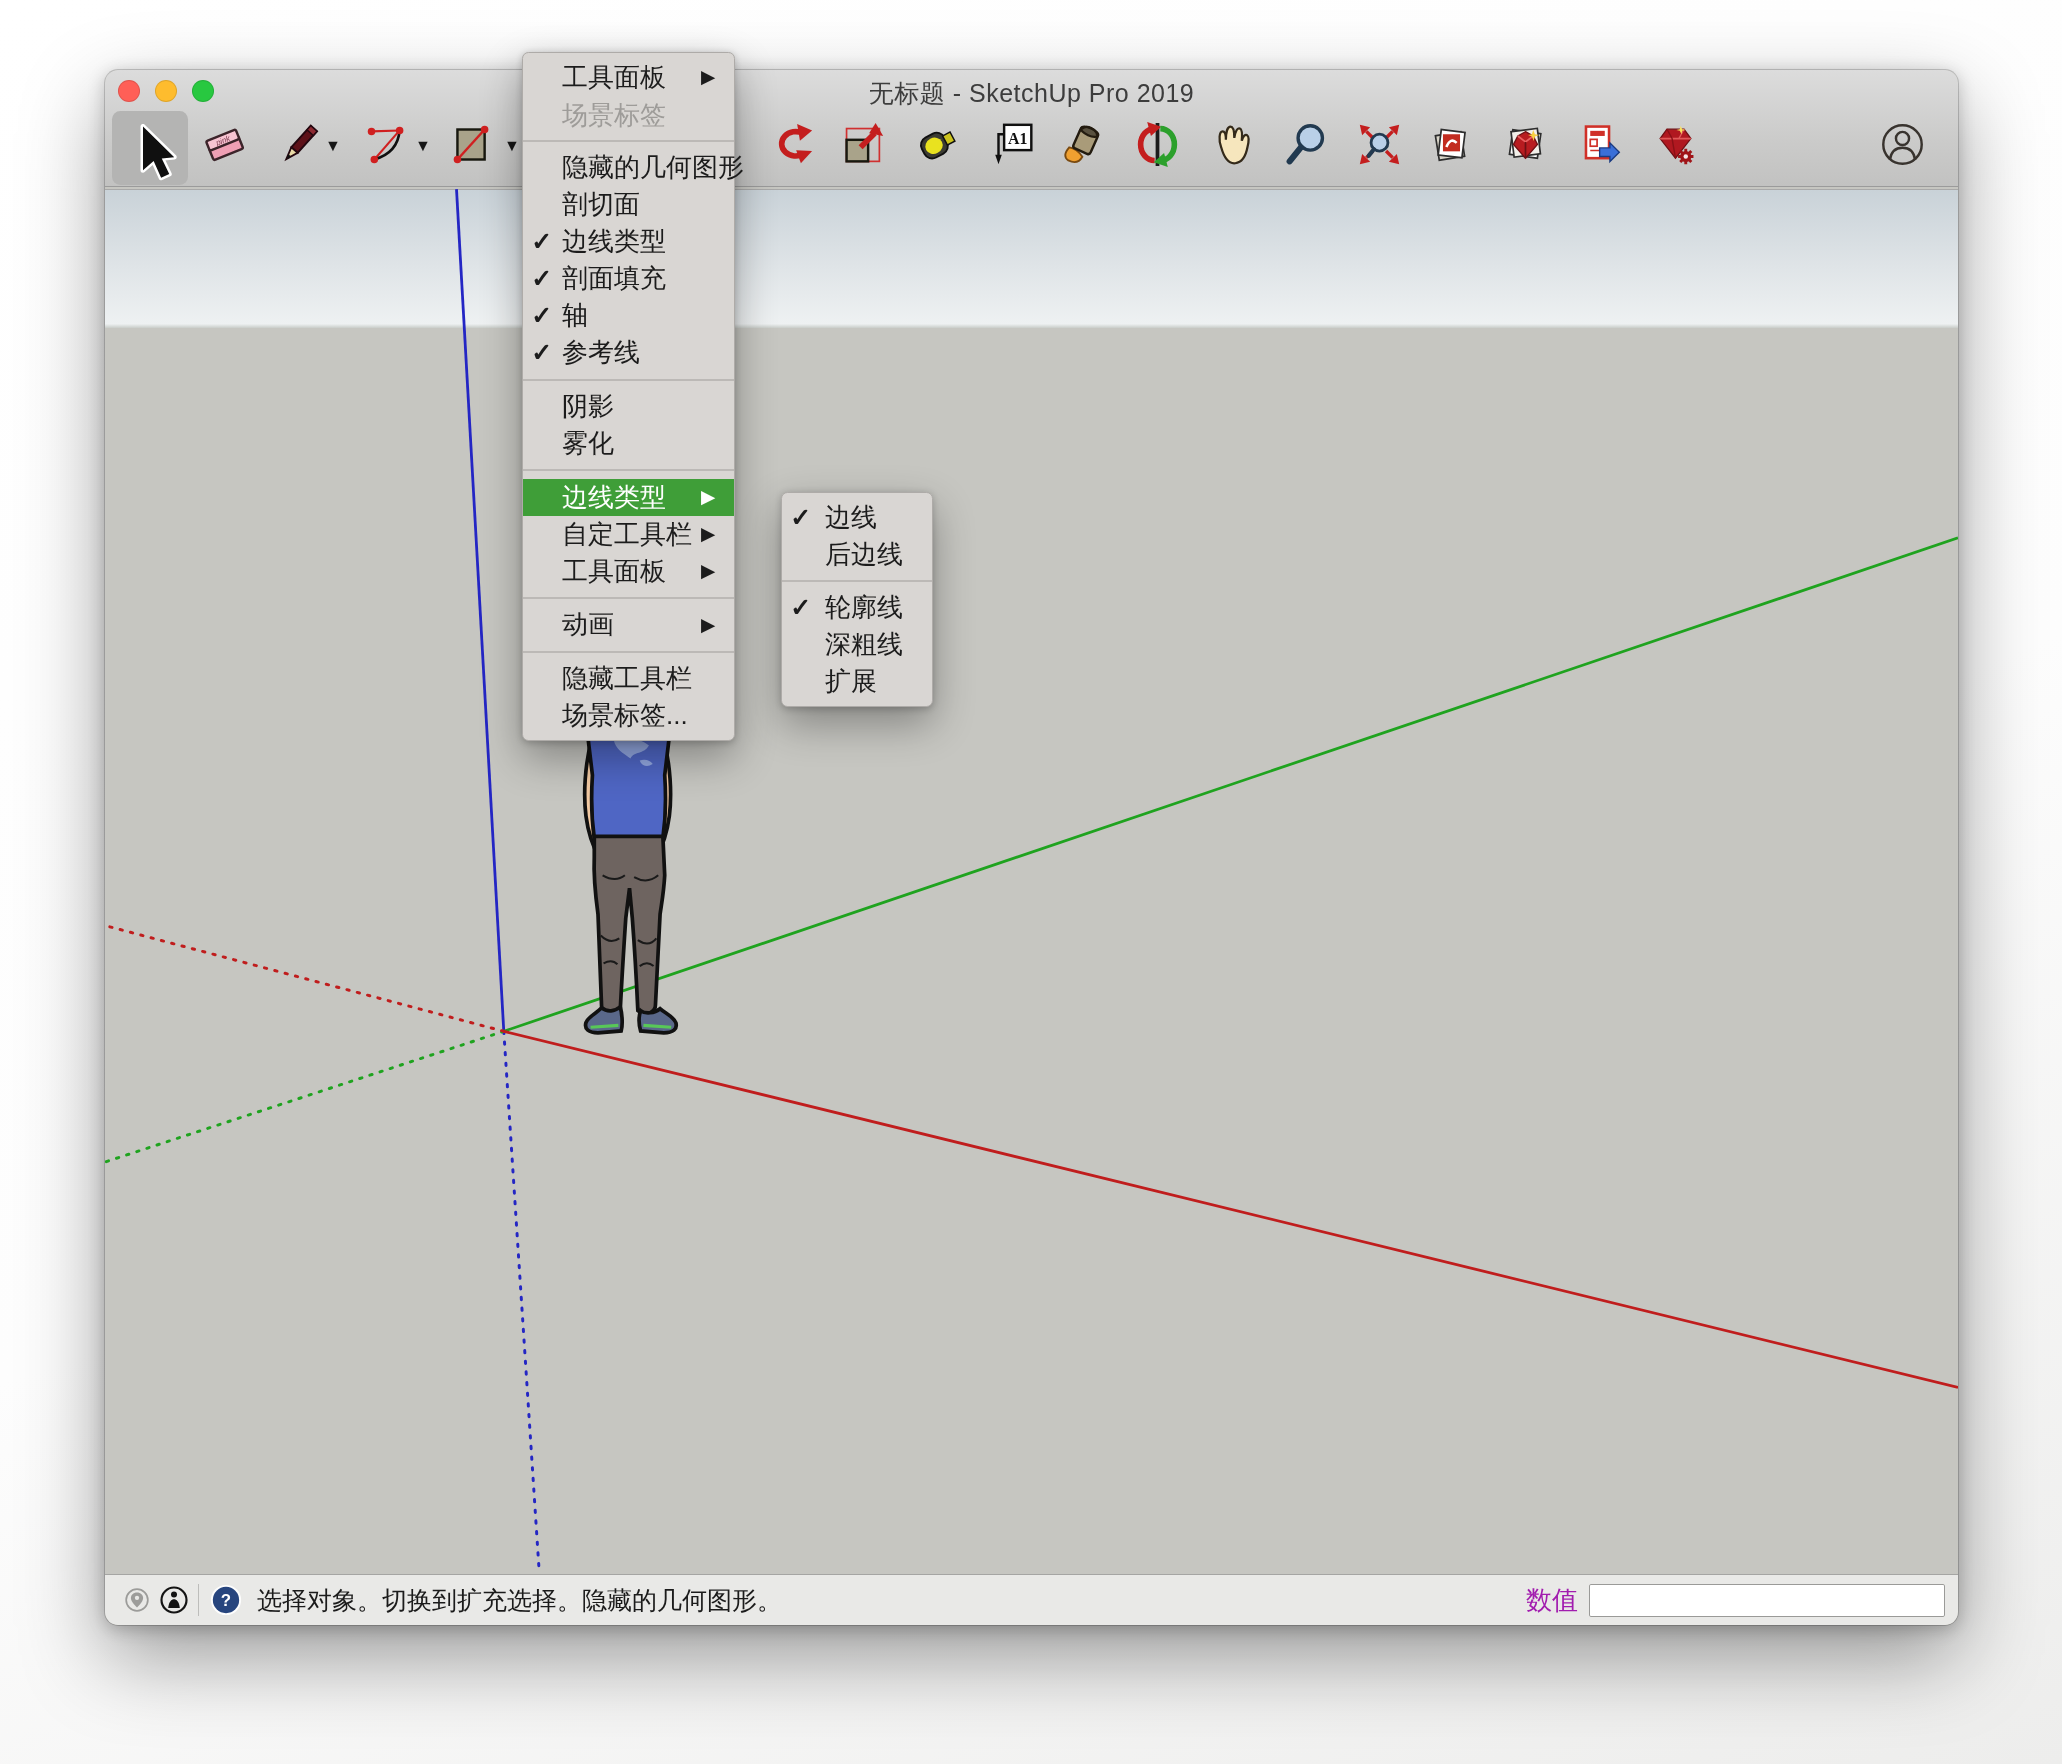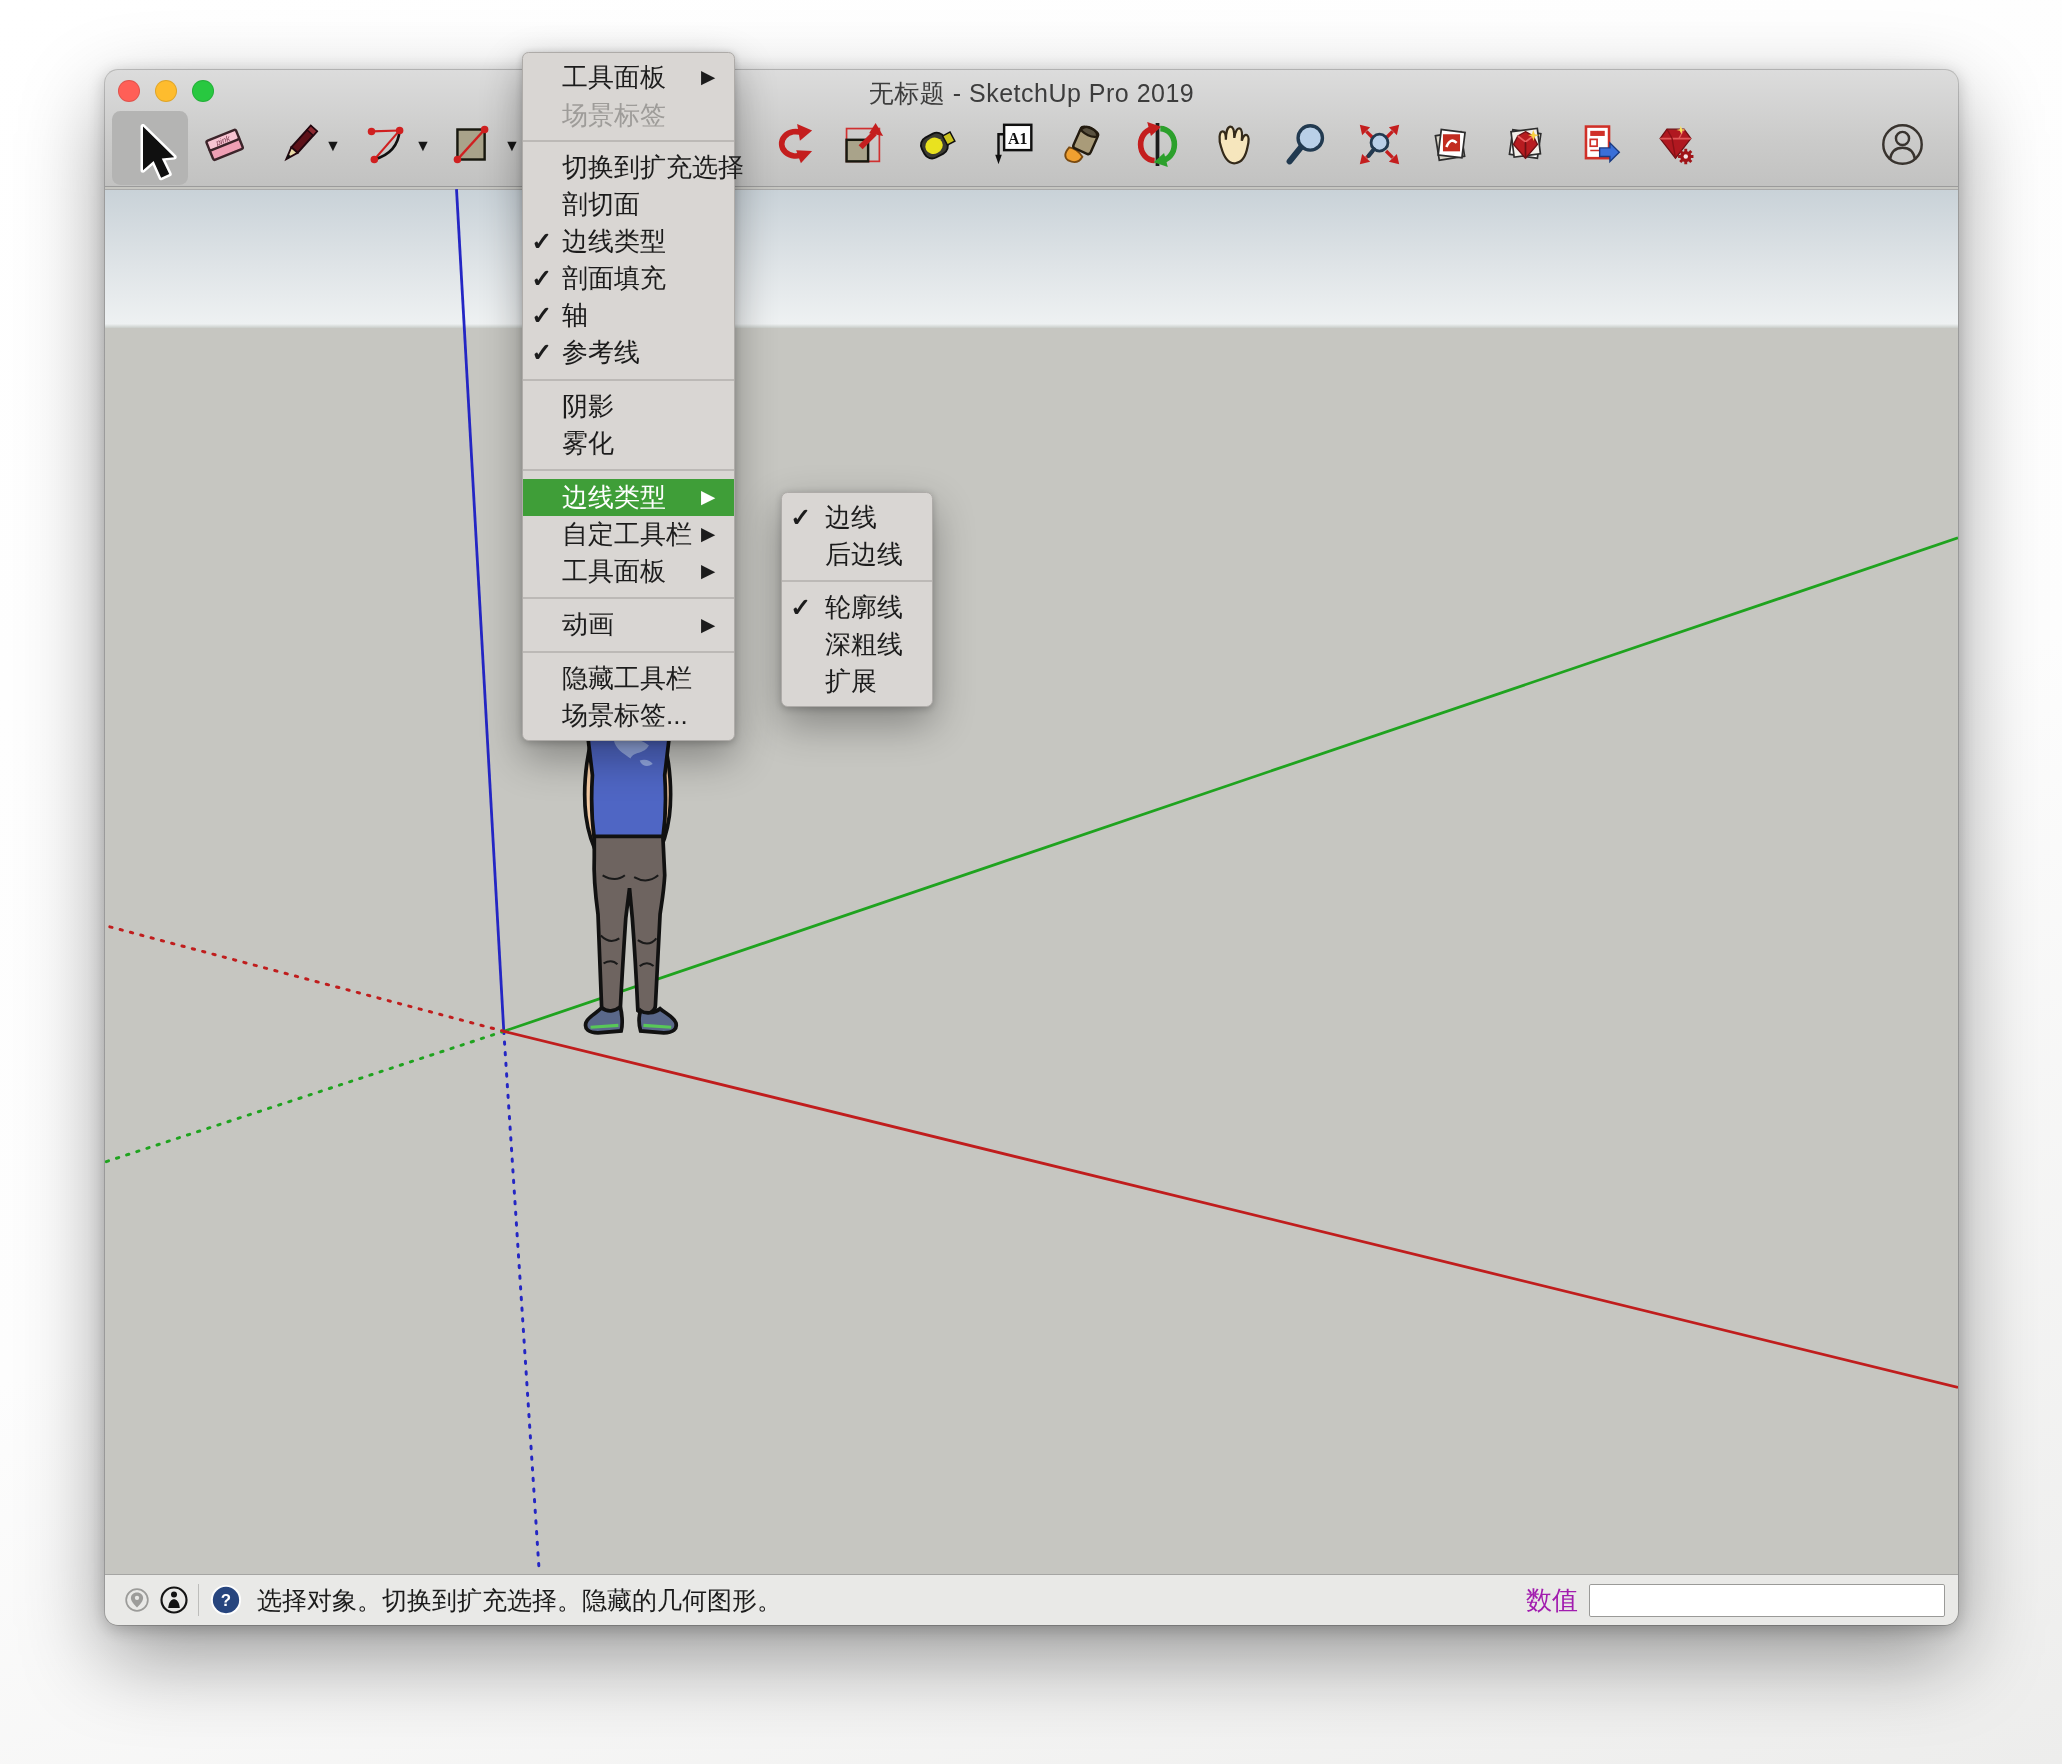--- a/index.html
+++ b/index.html
@@ -381,21 +381,21 @@
 <div class="menu">
   <div class="mi">
     <span>工具面板</span>
     <span class="arrow">▶</span>
   </div>
   <div class="mi disabled">
     <span>场景标签</span>
   </div>
   <div class="msep"></div>
   <div class="mi">
-    <span>切换到扩充选择</span>
+    <span>隐藏的几何图形</span>
   </div>
   <div class="mi">
     <span>剖切面</span>
   </div>
   <div class="mi">
     <span class="check">✓</span>
     <span>边线类型</span>
   </div>
   <div class="mi">
     <span class="check">✓</span>

